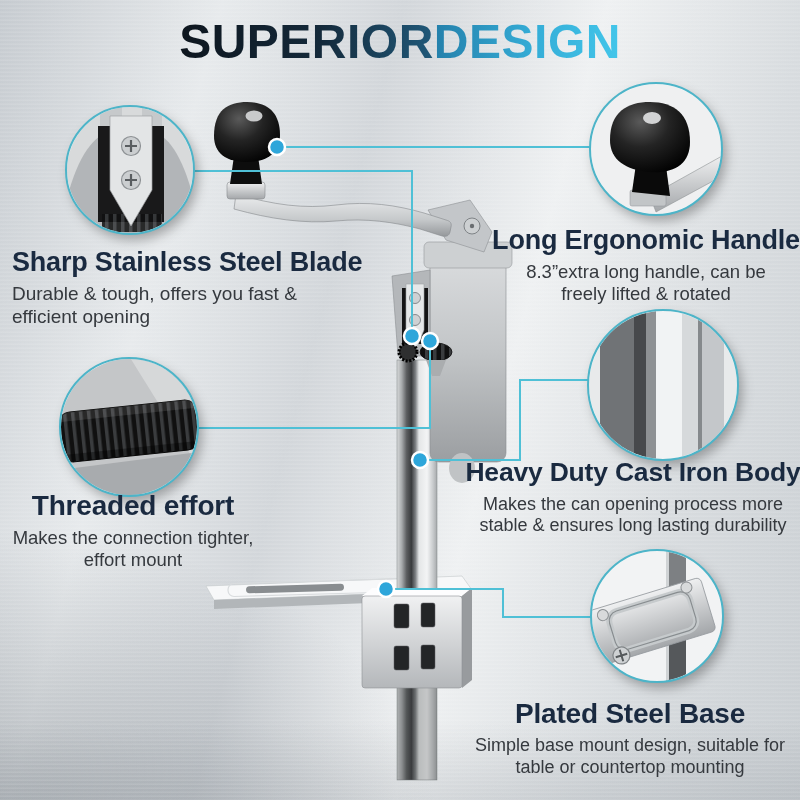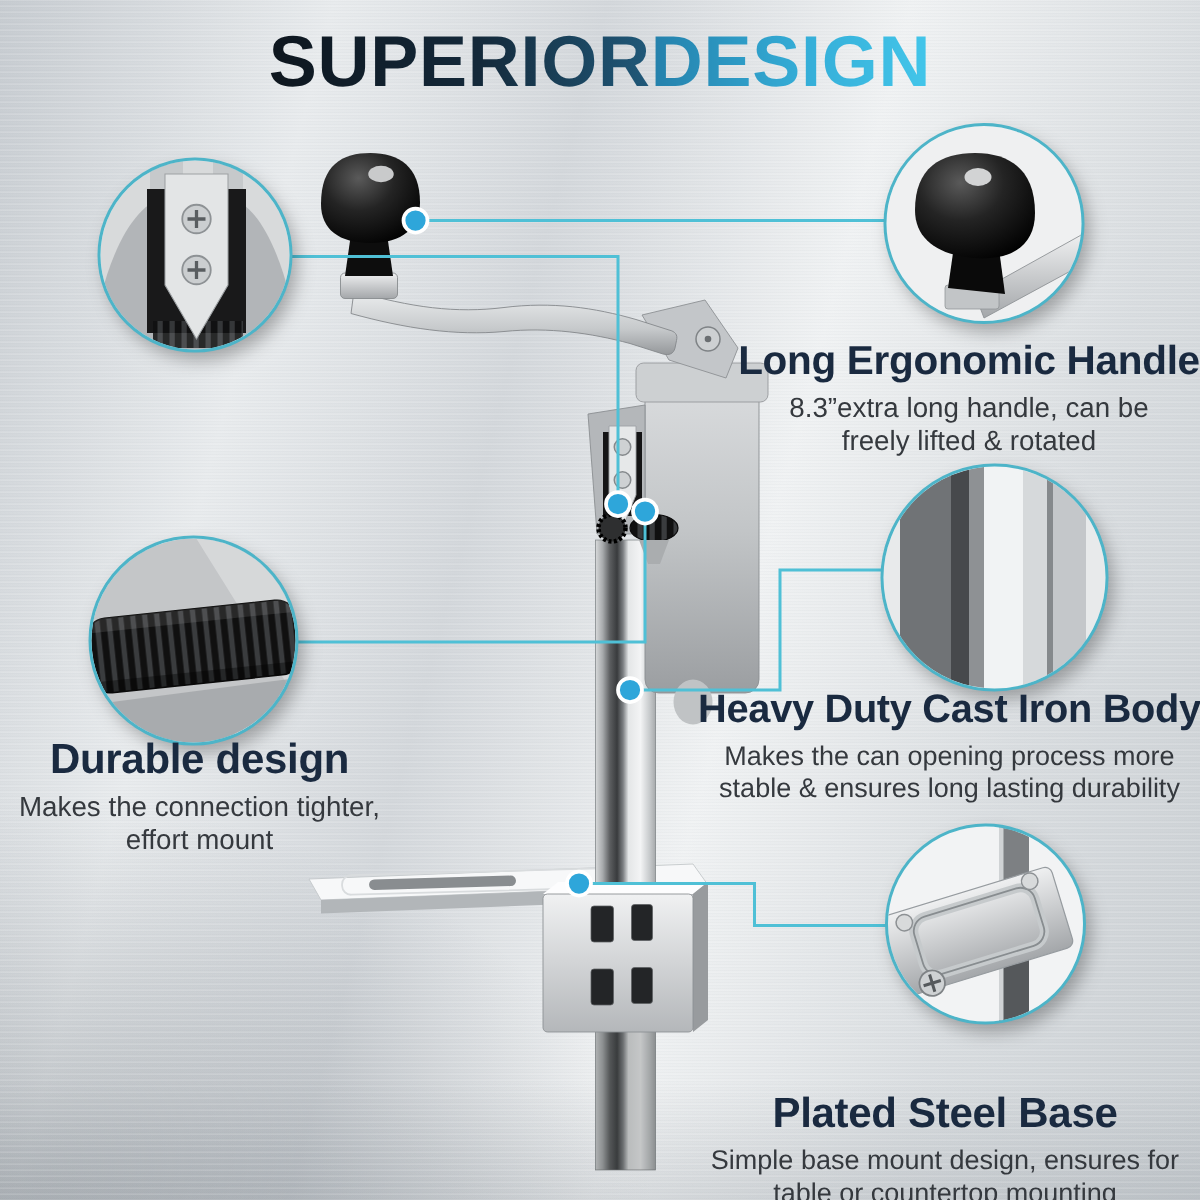--- a/index.html
+++ b/index.html
@@ -37,21 +37,21 @@
   .feature .fb{color:#35393e;font-size:18.5px;line-height:1.18;white-space:pre-line;}
   .f-blade{left:12px;top:248px;width:372px;text-align:left;}
   .f-blade .fb{font-size:19px;}
   .f-handle{left:488px;top:226px;width:316px;text-align:center;}
   .f-threaded{left:8px;top:491px;width:250px;text-align:center;}
   .f-threaded .fh{font-size:28px;}
   .f-body{left:462px;top:459px;width:342px;text-align:center;}
   .f-body .fh{font-size:26.5px;}
   .f-body .fb{font-size:18px;}
   .f-base{left:468px;top:699px;width:324px;text-align:center;}
-  .f-base .fh{font-size:28px;margin-top:28px;}
+  .f-base .fh{font-size:28px;}
   .f-base .fb{font-size:18px;}
   svg{position:absolute;left:0;top:0;}
 </style>
 </head>
 <body>
 
 <div class="stage">
   <div class="texture"></div>
 
   <h1 class="title">
@@ -265,37 +265,42 @@
 
     <g fill="#2ea6da" stroke="#ffffff" stroke-width="2.5">
       <circle cx="277" cy="147" r="8"></circle>
       <circle cx="412" cy="336" r="8"></circle>
       <circle cx="430" cy="341" r="8"></circle>
       <circle cx="420" cy="460" r="8"></circle>
       <circle cx="386" cy="589" r="8"></circle>
     </g>
   </svg>
 
+  <div class="feature f-blade">
+    <div class="fh">Sharp Stainless Steel Blade</div>
+    <div class="fb">Durable &amp; tough, offers you fast &amp;
+efficient opening</div>
+  </div>
 
   <div class="feature f-handle">
     <div class="fh">Long Ergonomic Handle</div>
     <div class="fb">8.3”extra long handle, can be
 freely lifted &amp; rotated</div>
   </div>
 
   <div class="feature f-threaded">
-    <div class="fh">Durable design</div>
+    <div class="fh">Threaded effort</div>
     <div class="fb">Makes the connection tighter,
 effort mount</div>
   </div>
 
   <div class="feature f-body">
     <div class="fh">Heavy Duty Cast Iron Body</div>
     <div class="fb">Makes the can opening process more
 stable &amp; ensures long lasting durability</div>
   </div>
 
   <div class="feature f-base">
     <div class="fh">Plated Steel Base</div>
-    <div class="fb">Simple base mount design, ensures for
+    <div class="fb">Simple base mount design, suitable for
 table or countertop mounting</div>
   </div>
 </div>
 
 </body></html>

